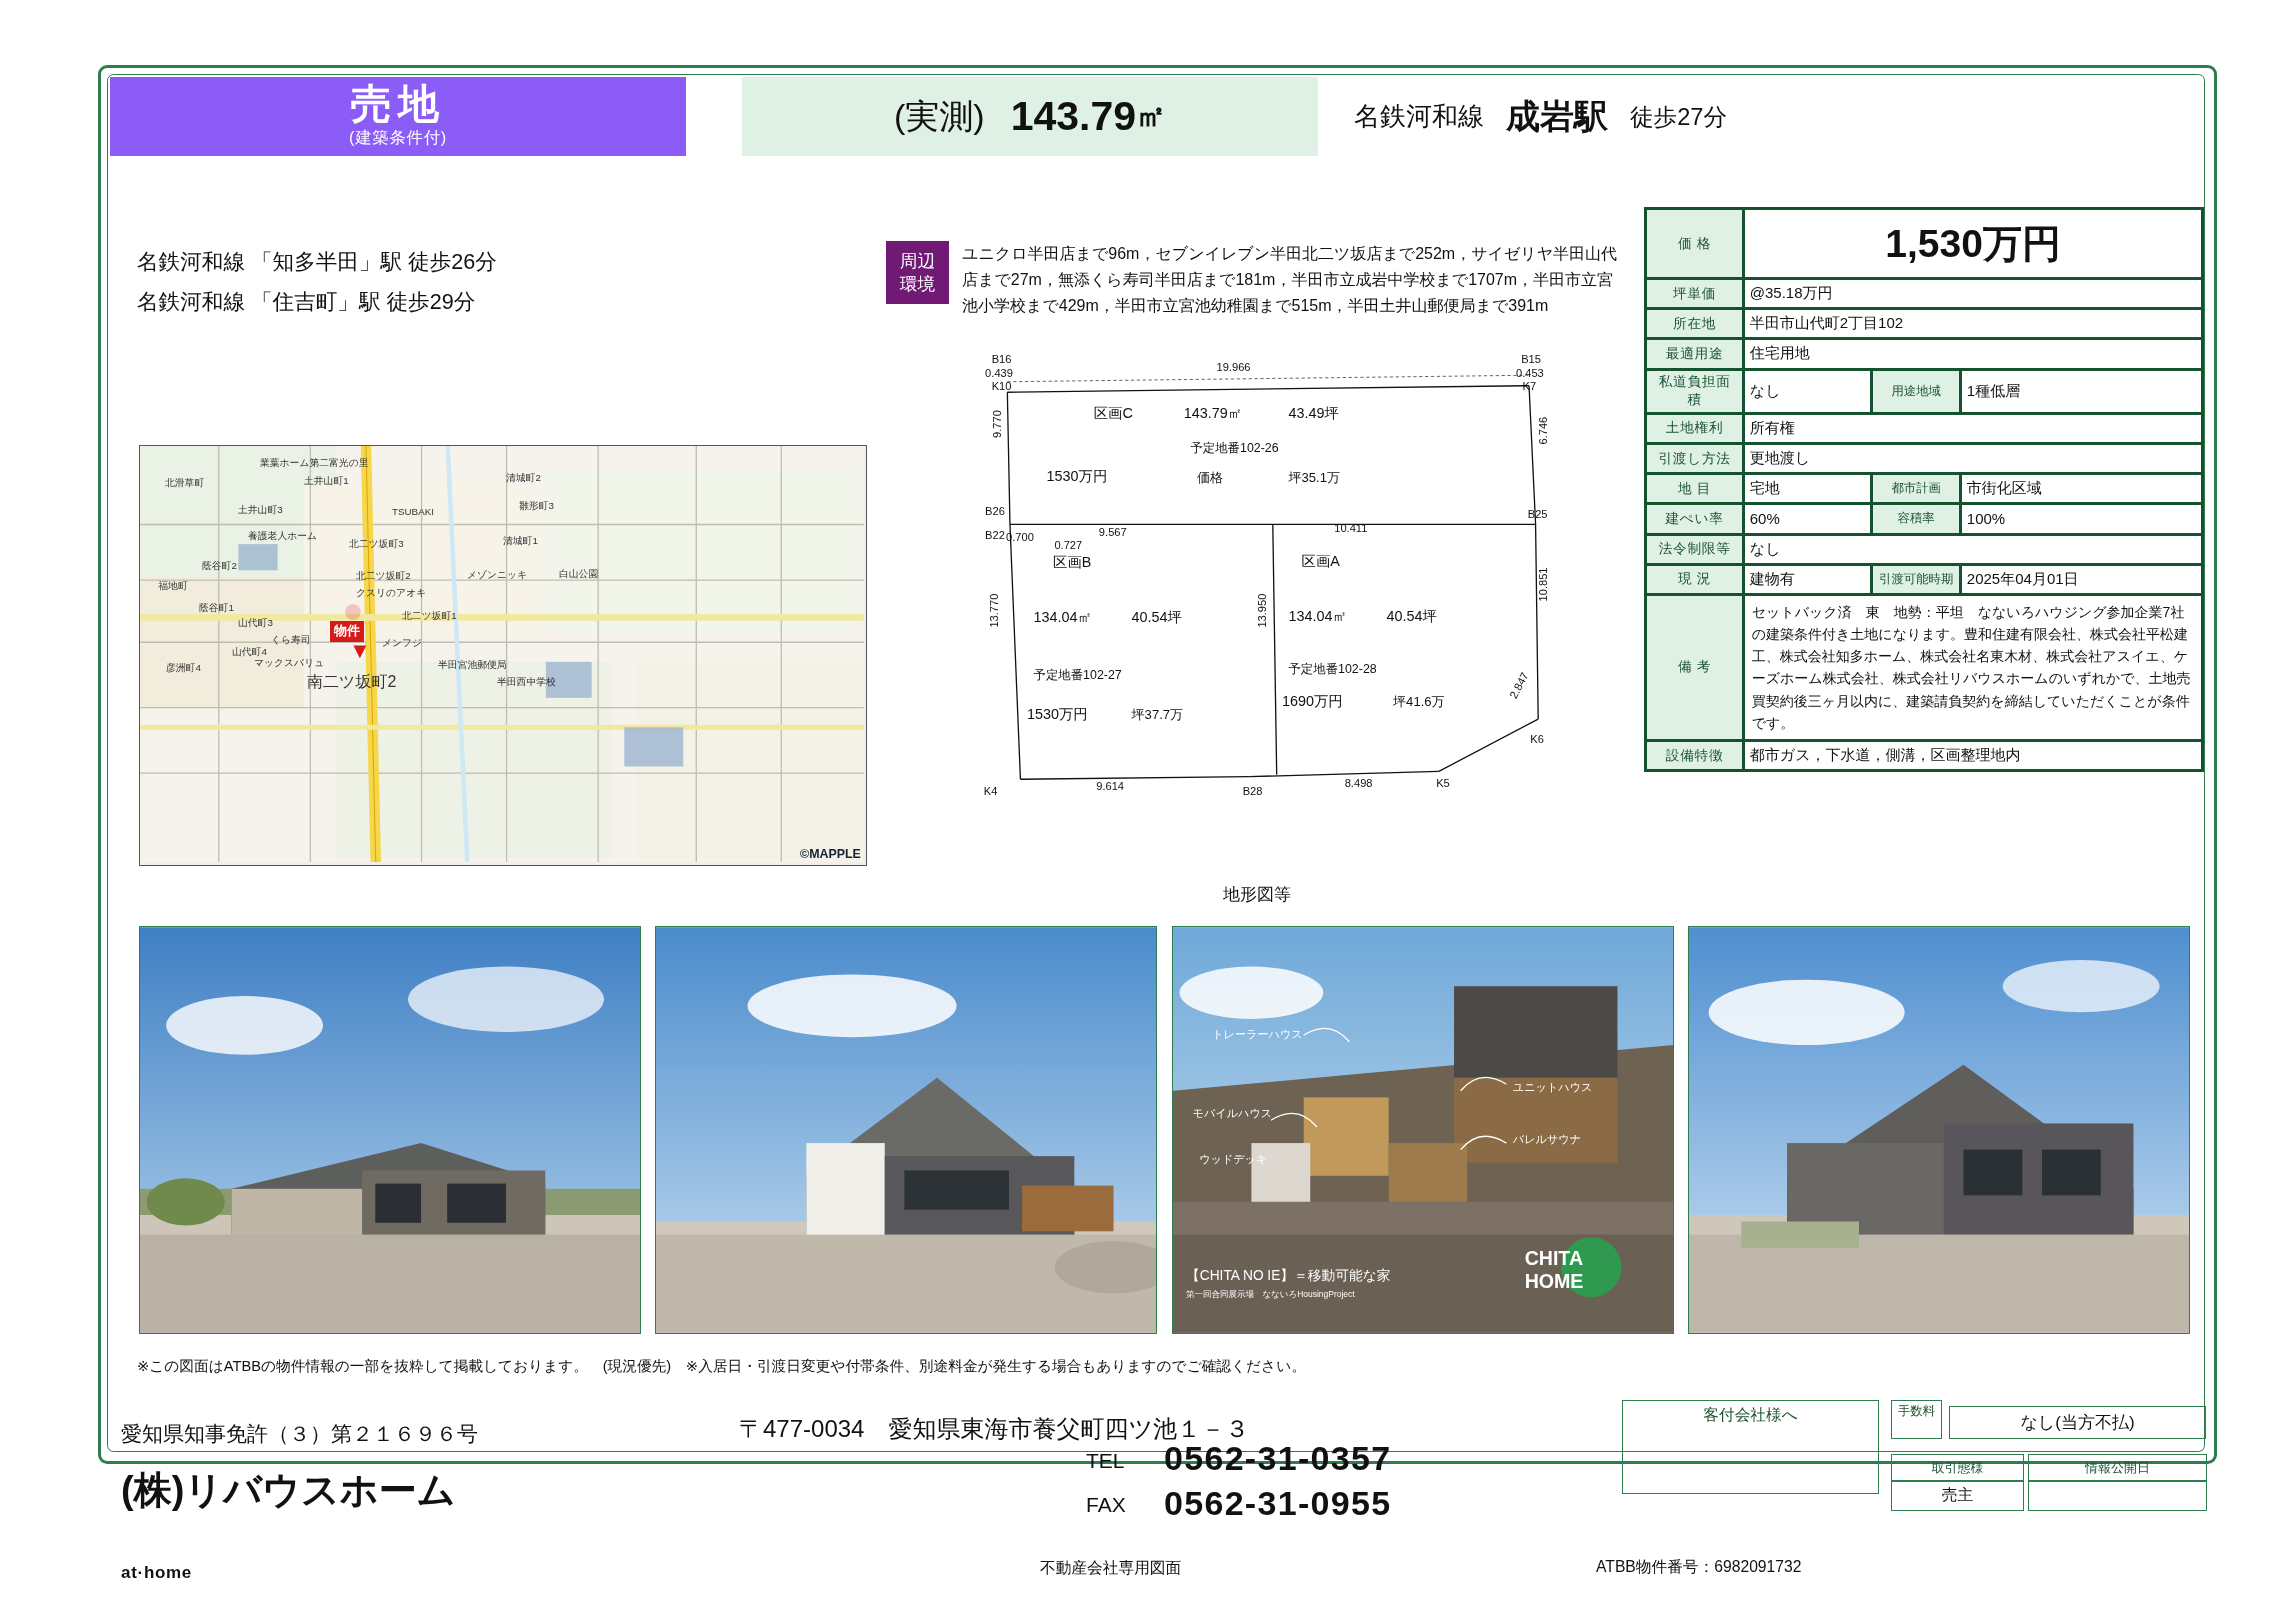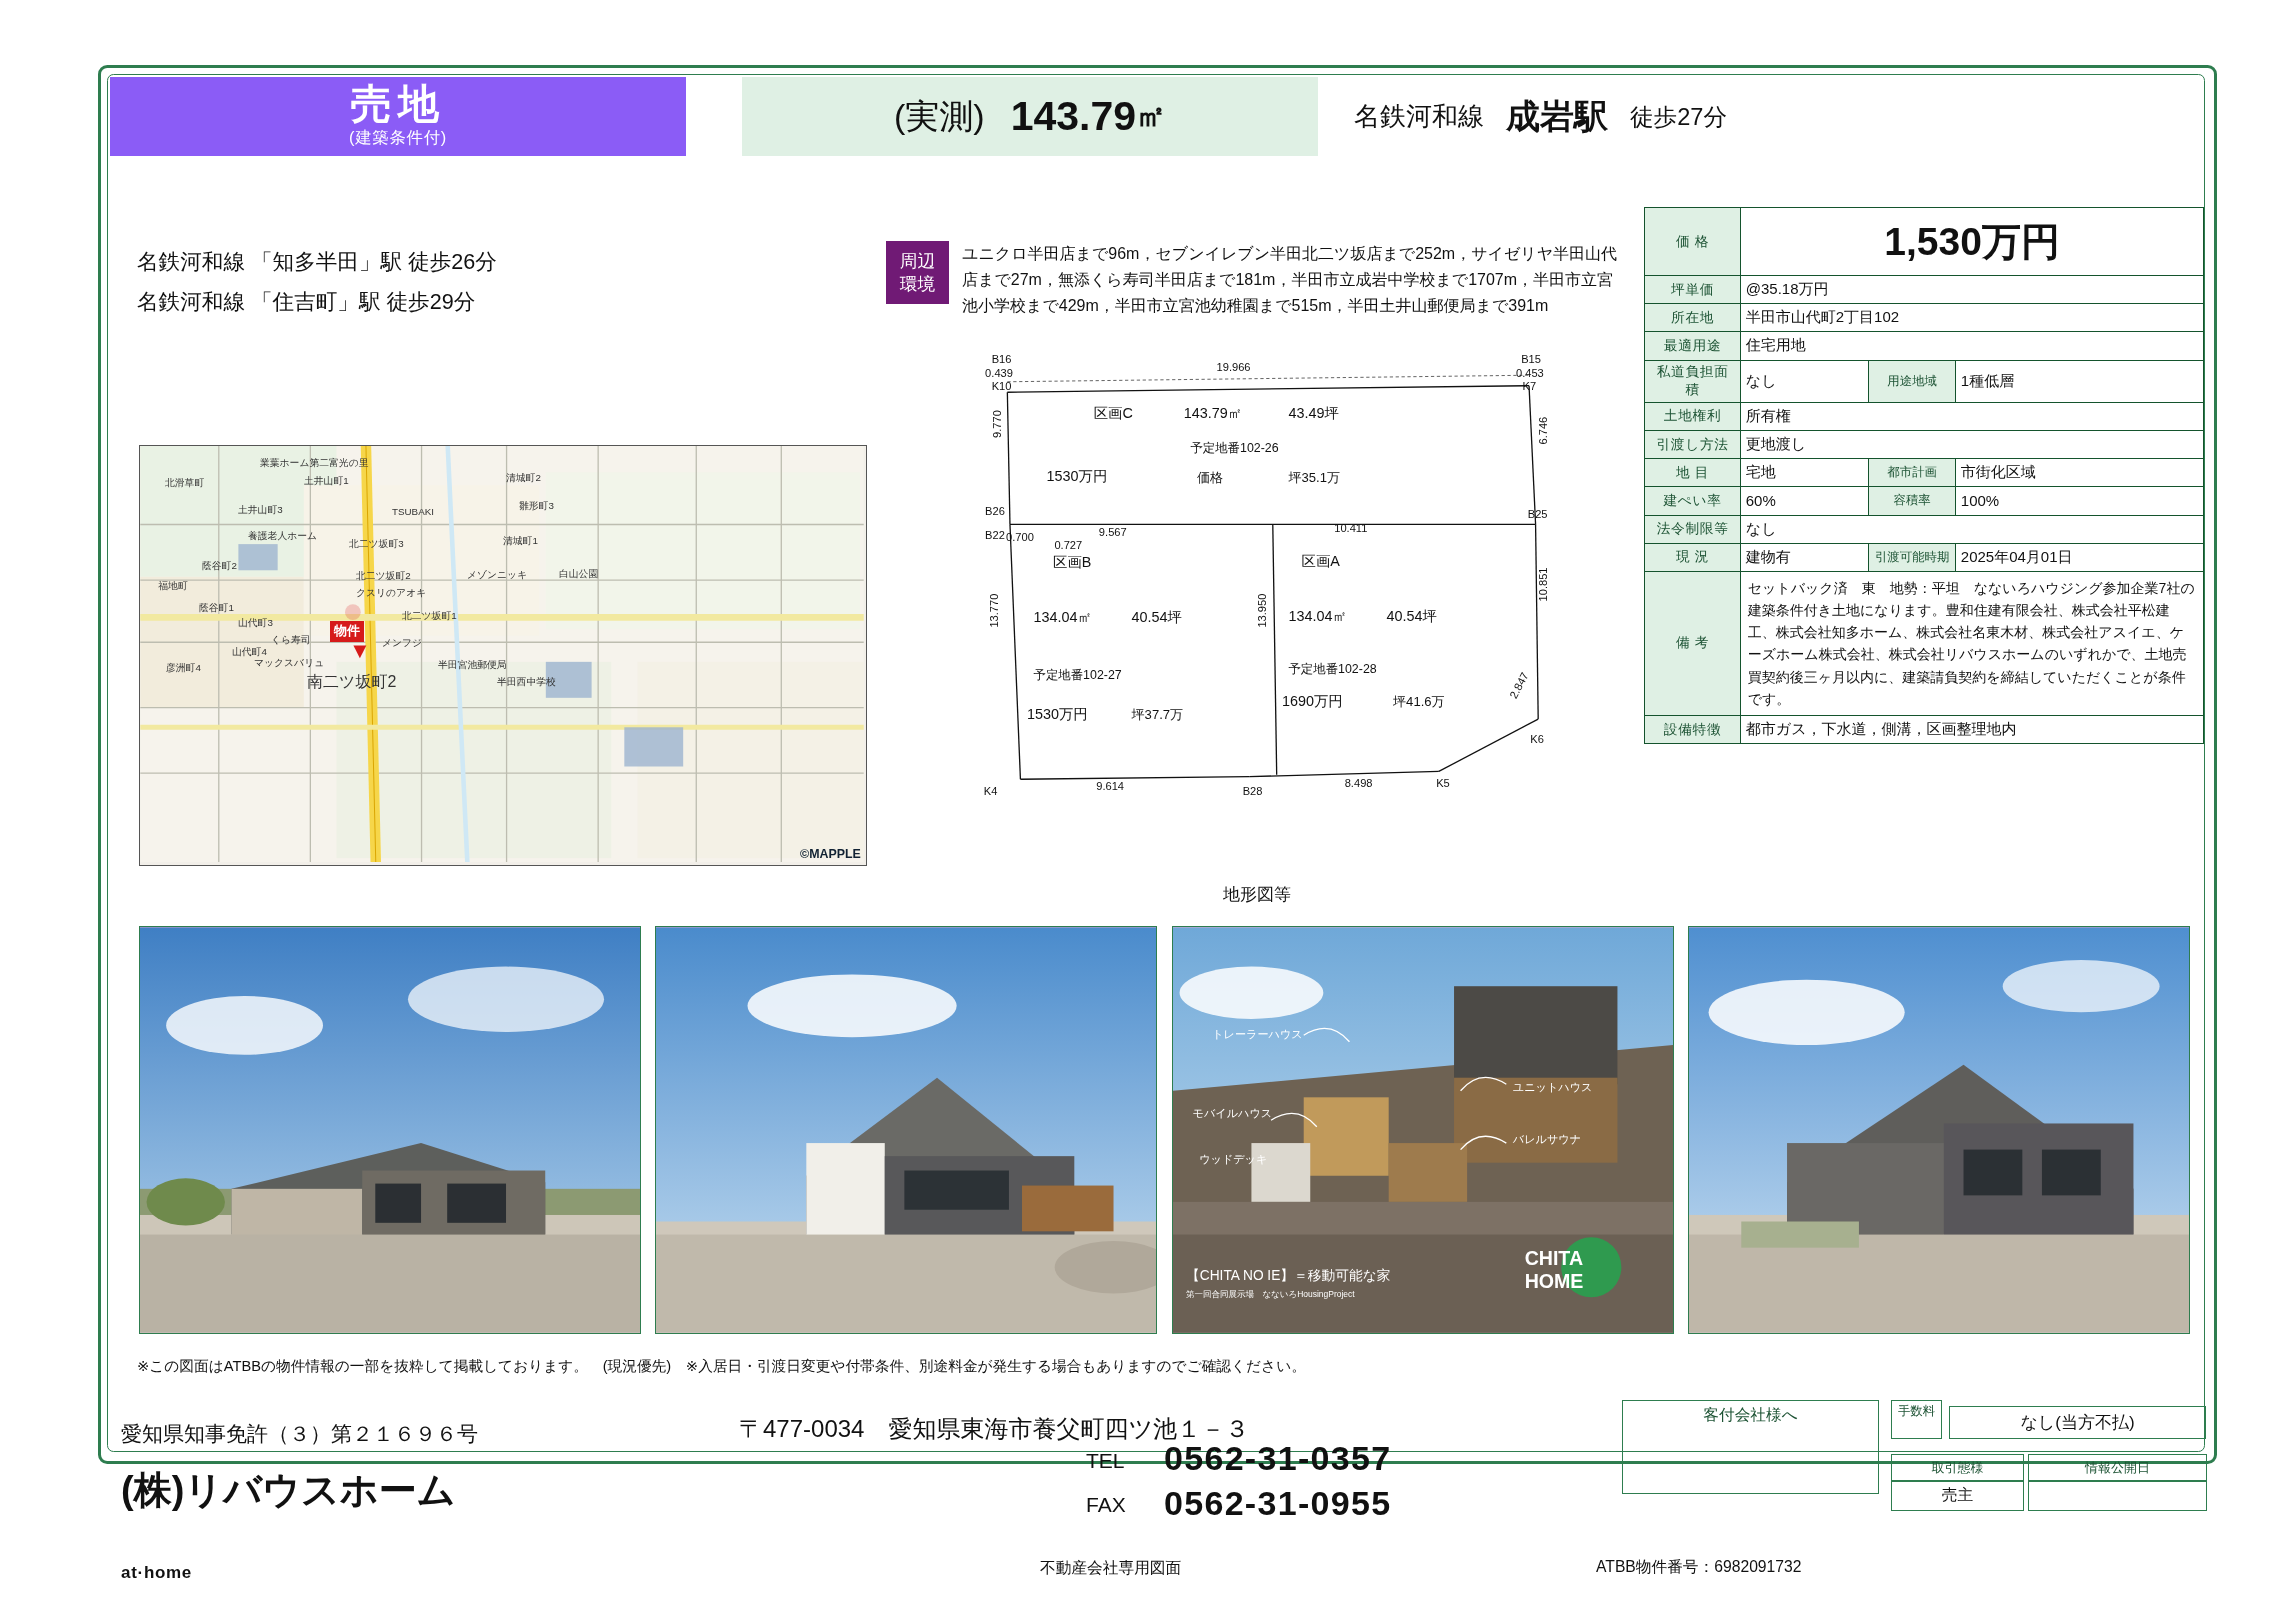--- a/index.html
+++ b/index.html
@@ -23,40 +23,40 @@
 
   
   .access{position:absolute;left:137px;top:242px;font-size:21.6px;line-height:1.85;}
 
   
   .env-tag{position:absolute;left:886px;top:241px;width:63px;height:63px;background:#701a75;color:#fff;font-size:17.7px;display:flex;flex-direction:column;align-items:center;justify-content:center;line-height:1.3;}
   .env-text{position:absolute;left:962px;top:241px;width:667px;font-size:16px;line-height:1.62;}
 
   
   .spec{position:absolute;left:1644px;top:207px;width:560px;border-collapse:collapse;font-size:15px;}
-  .spec td{border:1px solid #14532d;padding:2.6px 4.6px;vertical-align:middle;height:22px;}
+  .spec td{border:3px solid #14532d;padding:2.6px 4.6px;vertical-align:middle;height:22px;}
   .spec td.lbl{background:#dff0e4;width:86px;text-align:center;font-size:13.7px;letter-spacing:0.7px;color:#1d5334;}
   .spec td.lbl2{background:#dff0e4;width:77px;text-align:center;font-size:12.4px;letter-spacing:0px;color:#1d5334;}
   .spec td.price{text-align:center;font-size:39px;font-weight:bold;padding:6.5px 0;}
   .spec td.remark{font-size:14px;line-height:1.58;padding:5.2px 6.5px;}
 
   
   .map{position:absolute;left:139px;top:445px;width:726px;height:419px;border:1.3px solid #555;background:#f2efe9;overflow:hidden;}
   .map svg{position:absolute;left:0;top:0;}
   .map .mapple{position:absolute;right:5.2px;bottom:3.9px;font-size:12.4px;color:#123;font-weight:bold;}
   .map .bukken{position:absolute;left:190px;top:175px;background:#d61a1a;color:#fff;font-size:13px;font-weight:bold;padding:1.3px 3.9px;}
   .map .pin{position:absolute;left:209px;top:194px;color:#d61a1a;font-size:22px;line-height:1;}
 
   
   .plot{position:absolute;left:981px;top:353px;width:628px;height:517px;}
   .plot .cap{position:absolute;left:242px;top:530px;font-size:17px;}
 
   
   .photos{position:absolute;left:139px;top:926px;width:2061px;height:406px;display:flex;gap:14.4px;}
-  .ph{width:500px;height:406px;border:1.3px solid #2e7d4f;overflow:hidden;position:relative;background:#f9a8d4;}
+  .ph{width:500px;height:406px;border:1.3px solid #2e7d4f;overflow:hidden;position:relative;background:#7dd3fc;}
   .ph svg{display:block;}
 
   
   .note{position:absolute;left:137px;top:1357px;font-size:14.7px;}
 
   
   .lic{position:absolute;left:121px;top:1420px;font-size:21px;}
   .company{position:absolute;left:121px;top:1465px;font-size:38px;font-weight:bold;}
   .addr{position:absolute;left:739px;top:1413px;font-size:24px;}
   .tel{position:absolute;left:1086px;top:1449px;font-size:21px;}

